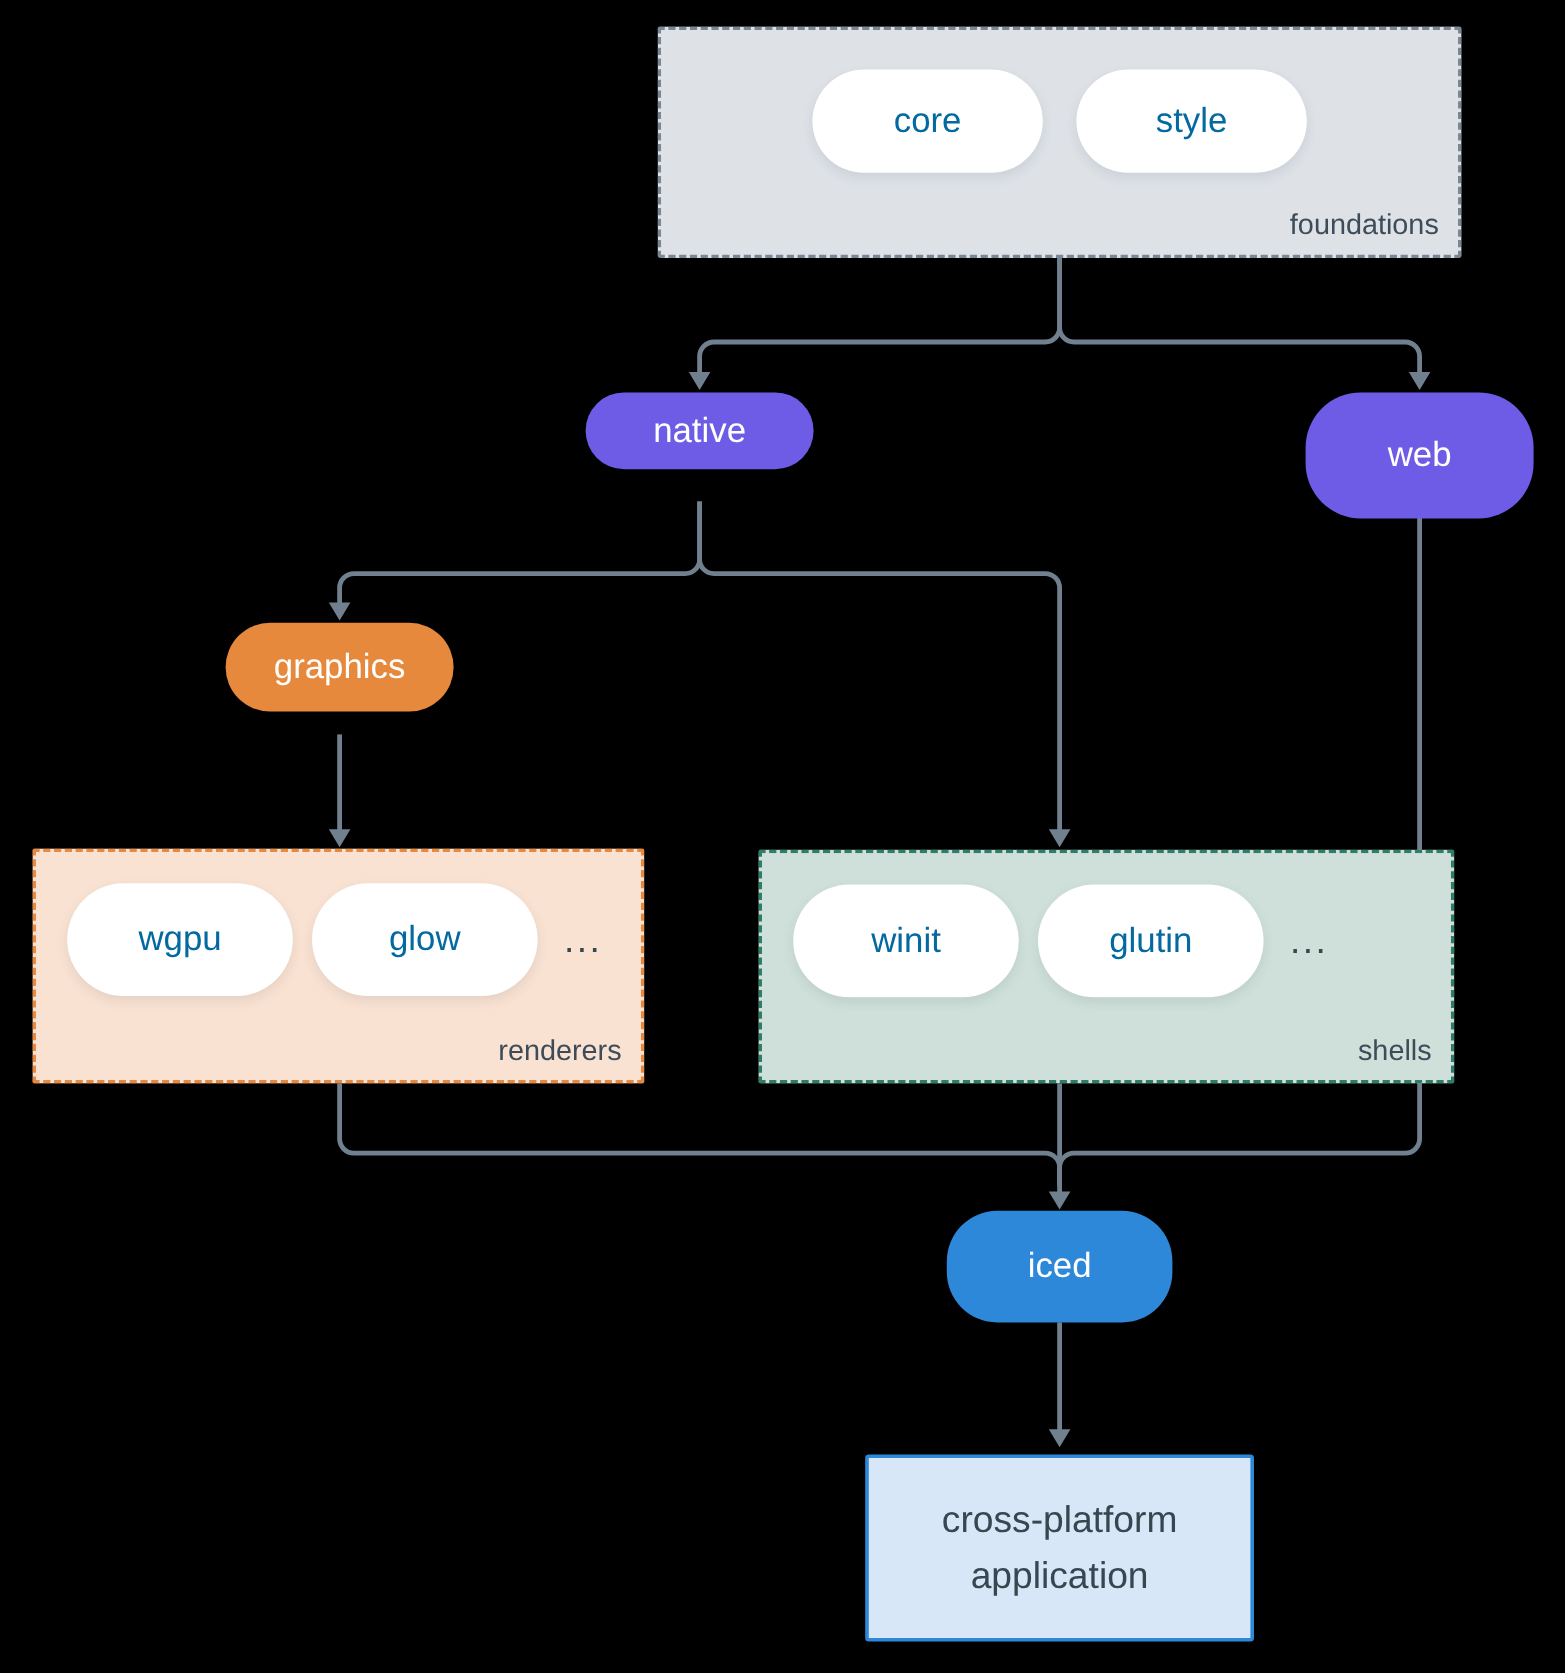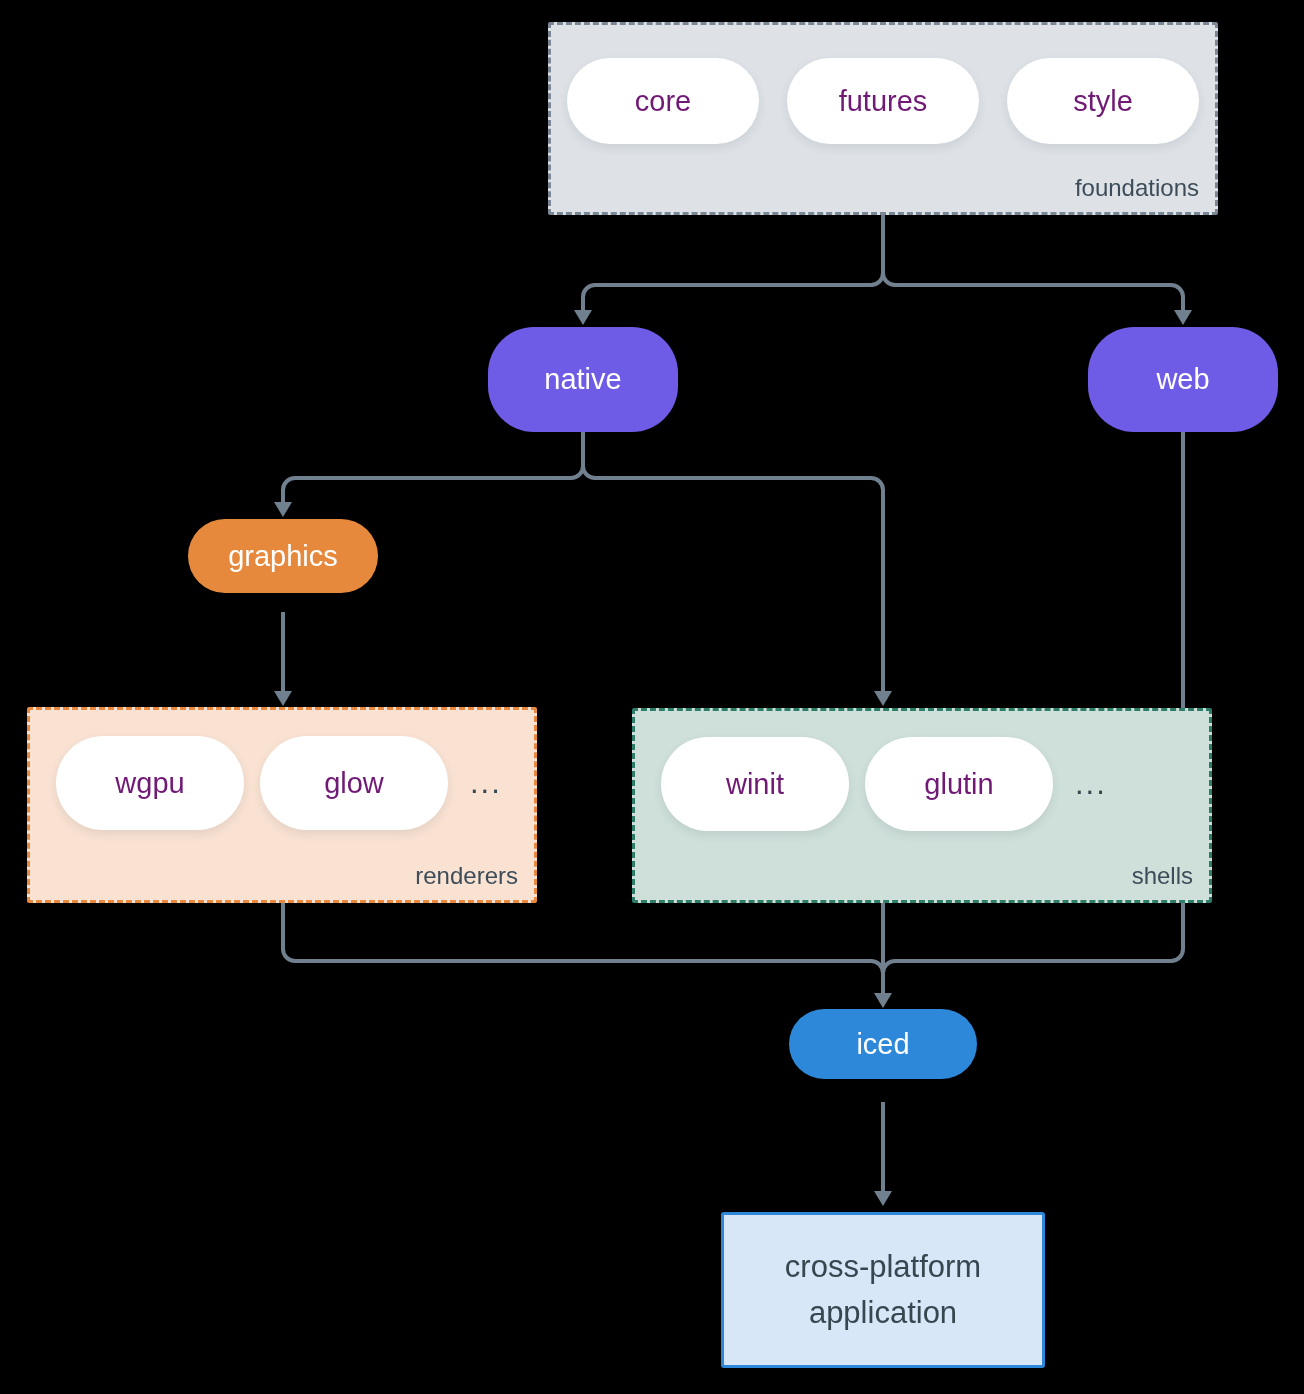--- a/index.html
+++ b/index.html
@@ -25,21 +25,21 @@
   }
   .pill-row {
     display: flex;
     align-items: center;
   }
   .pill {
     display: flex;
     align-items: center;
     justify-content: center;
     background: #ffffff;
-    color: #701a75;
+    color: #0369a1;
     font-size: 29px;
     border-radius: 48px;
     box-shadow: 0 4px 10px rgba(40,60,75,0.10);
     box-sizing: border-box;
   }
   .group-label {
     position: absolute;
     right: 16px;
     bottom: 10px;
     font-size: 24px;
@@ -59,24 +59,24 @@
     color: #ffffff;
     font-size: 29px;
     border-radius: 46px;
     box-sizing: border-box;
   }
   
   #foundations { left: 548px; top: 22px; width: 670px; height: 193px; }
   #foundations .pill-row { justify-content: center; gap: 28px; padding-top: 33px; }
   #foundations .pill { min-width: 192px; height: 86px; padding: 0 30px; }
   
-  #native   { left: 488px;  top: 327px;  width: 190px; height: 105px; }
+  #native   { left: 488px;  top: 327px;  width: 190px; height: 64px; }
   #web      { left: 1088px; top: 327px;  width: 190px; height: 105px; }
   #graphics { left: 188px;  top: 519px;  width: 190px; height: 74px; }
-  #iced     { left: 789px;  top: 1009px; width: 188px; height: 70px; border-radius: 42px; }
+  #iced     { left: 789px;  top: 1009px; width: 188px; height: 93px; border-radius: 42px; }
   
   #renderers { left: 27px;  top: 707px; width: 510px; height: 196px; }
   #shells    { left: 632px; top: 708px; width: 580px; height: 195px; }
   #renderers .pill-row, #shells .pill-row { justify-content: flex-start; gap: 16px; padding: 26px 0 0 26px; }
   #renderers .pill, #shells .pill { min-width: 188px; height: 94px; padding: 0 28px; }
   #renderers .ellipsis, #shells .ellipsis { margin-left: 6px; }
   
   #application {
     position: absolute;
     left: 721px; top: 1212px;
@@ -117,21 +117,20 @@
       <polygon points="874,691 892,691 883,706"></polygon>
       <polygon points="274,691 292,691 283,706"></polygon>
       <polygon points="874,993 892,993 883,1008"></polygon>
       <polygon points="874,1191 892,1191 883,1206"></polygon>
     </g>
   </svg>
 
   <div class="group" id="foundations" style="background-color: rgb(222, 226, 231); border-color: rgb(123, 135, 149);">
     <div class="pill-row">
       <div class="pill">core</div>
-      <div class="pill">futures</div>
       <div class="pill">style</div>
     </div>
     <div class="group-label">foundations</div>
   </div>
 
   <div class="node" id="native" style="background-color: rgb(110, 92, 231);">native</div>
 
   <div class="node" id="web" style="background-color: rgb(110, 92, 231);">web</div>
 
   <div class="node" id="graphics" style="background-color: rgb(231, 137, 60);">graphics</div>

